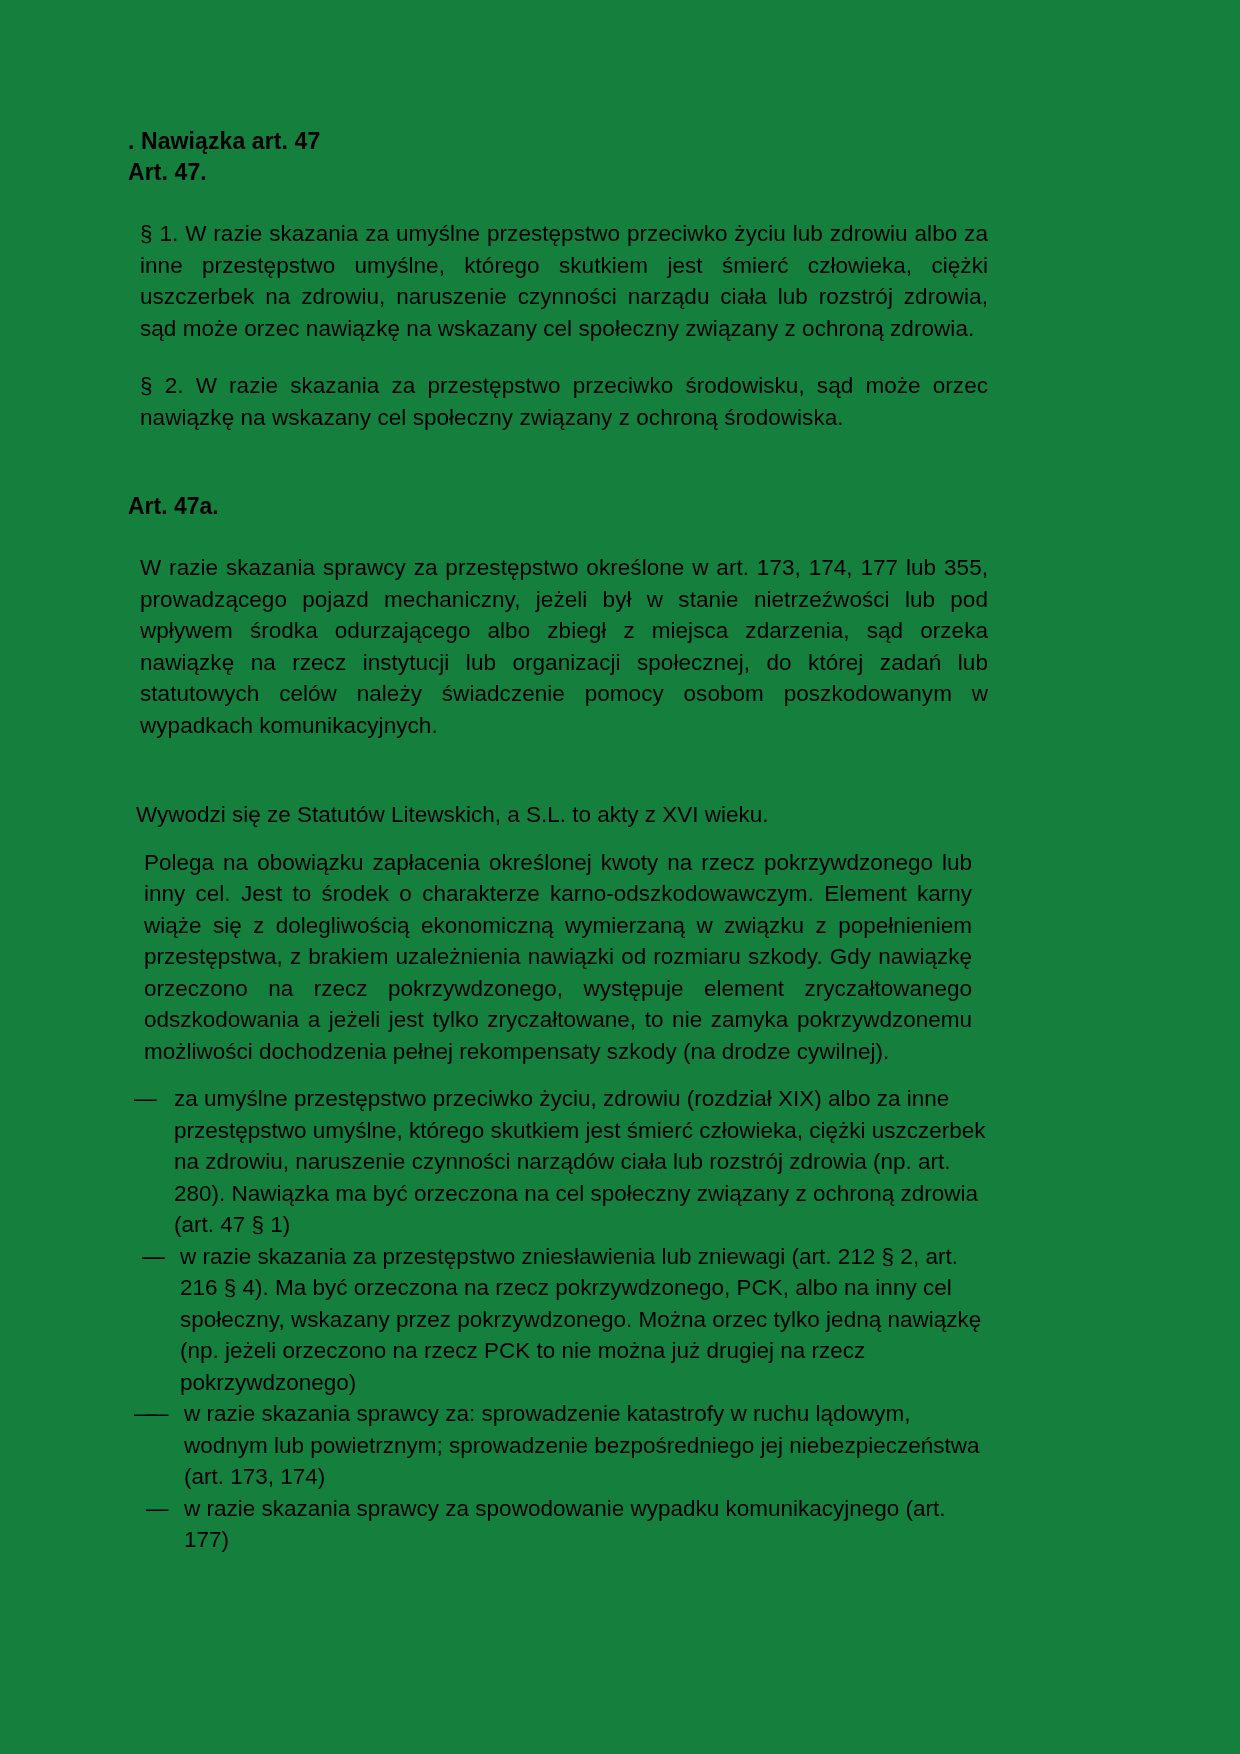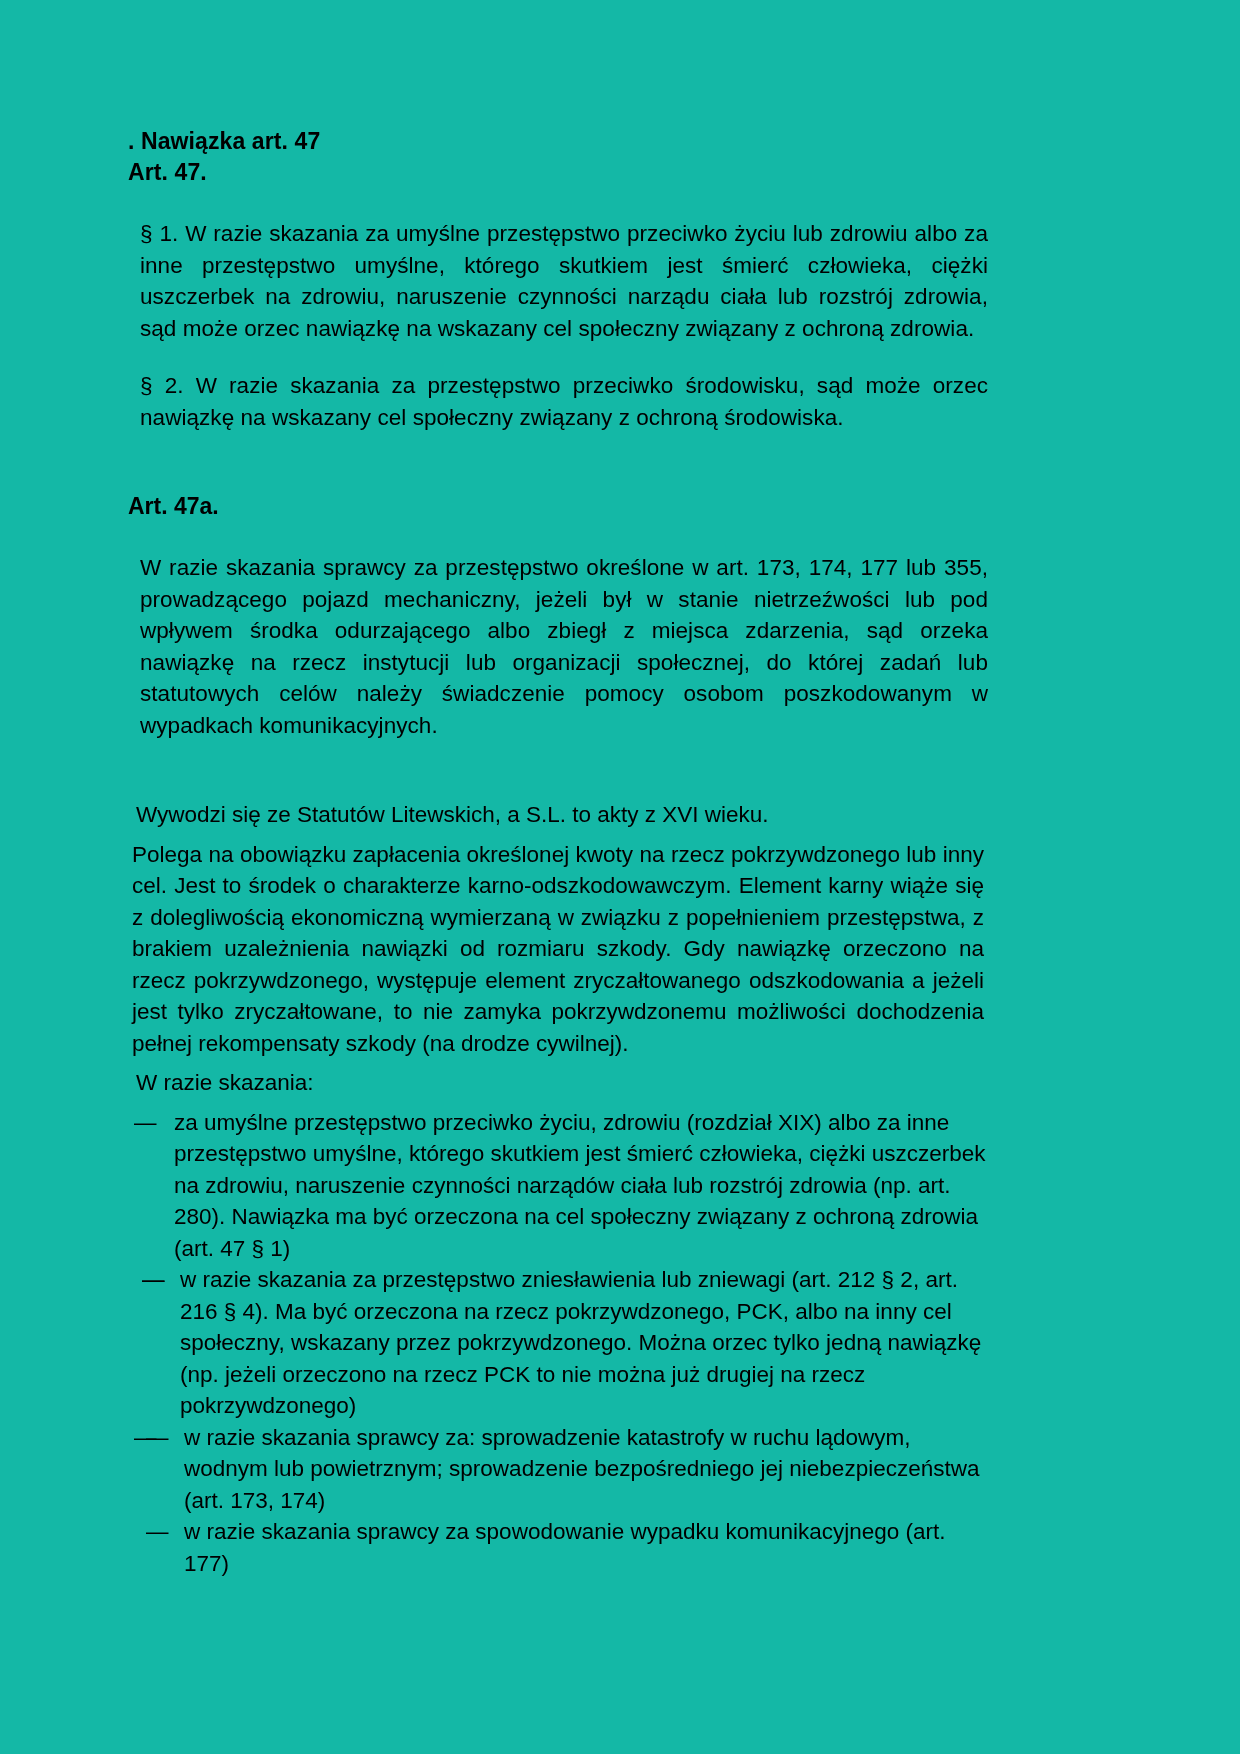--- a/index.html
+++ b/index.html
@@ -8,21 +8,21 @@
     background: #ffffff;
   }
   body {
     font-family: "Liberation Sans", sans-serif;
     color: #000000;
   }
   .page {
     position: relative;
     width: 1240px;
     height: 1754px;
-    background: #14b8a6;
+    background: #15803d;
     box-sizing: border-box;
     overflow: hidden;
   }
   .content {
     position: absolute;
     left: 128px;
     top: 126px;
     width: 860px;
   }
   .heading {
@@ -53,21 +53,21 @@
   .para-left {
     font-size: 22.5px;
     line-height: 31.5px;
     text-align: left;
     margin: 8px;
   }
   .para-just {
     font-size: 22.5px;
     line-height: 31.5px;
     text-align: justify;
-    margin: 4px;
+    margin: 16px;
   }
   ul.dash-list {
     list-style: none;
     margin: 0;
     padding: 0;
   }
   ul.dash-list li {
     position: relative;
     font-size: 22.5px;
     line-height: 31.5px;
@@ -101,21 +101,20 @@
 
     <p class="para">§ 2. W razie skazania za przestępstwo przeciwko środowisku, sąd może orzec nawiązkę na wskazany cel społeczny związany z ochroną środowiska.</p>
 
     <div class="section-heading">Art. 47a.</div>
 
     <p class="para">W razie skazania sprawcy za przestępstwo określone w art. 173, 174, 177 lub 355, prowadzącego pojazd mechaniczny, jeżeli był w stanie nietrzeźwości lub pod wpływem środka odurzającego albo zbiegł z miejsca zdarzenia, sąd orzeka nawiązkę na rzecz instytucji lub organizacji społecznej, do której zadań lub statutowych celów należy świadczenie pomocy osobom poszkodowanym w wypadkach komunikacyjnych.</p>
 
     <div class="block-flow">
       <p class="para-left">Wywodzi się ze Statutów Litewskich, a S.L. to akty z XVI wieku.</p>
       <p class="para-just">Polega na obowiązku zapłacenia określonej kwoty na rzecz pokrzywdzonego lub inny cel. Jest to środek o charakterze karno-odszkodowawczym. Element karny wiąże się z dolegliwością ekonomiczną wymierzaną w związku z popełnieniem przestępstwa, z brakiem uzależnienia nawiązki od rozmiaru szkody. Gdy nawiązkę orzeczono na rzecz pokrzywdzonego, występuje element zryczałtowanego odszkodowania a jeżeli jest tylko zryczałtowane, to nie zamyka pokrzywdzonemu możliwości dochodzenia pełnej rekompensaty szkody (na drodze cywilnej).</p>
-      <p class="para-left">W razie skazania:</p>
 
       <ul class="dash-list">
         <li class="indent-a">
           <span class="dash">—</span>
           <span>za umyślne przestępstwo przeciwko życiu, zdrowiu (rozdział XIX) albo za inne przestępstwo umyślne, którego skutkiem jest śmierć człowieka, ciężki uszczerbek na zdrowiu, naruszenie czynności narządów ciała lub rozstrój zdrowia (np. art. 280). Nawiązka ma być orzeczona na cel społeczny związany z ochroną zdrowia (art. 47 § 1)</span>
         </li>
         <li class="indent-b">
           <span class="dash">—</span>
         </li>
         <li class="indent-b">

